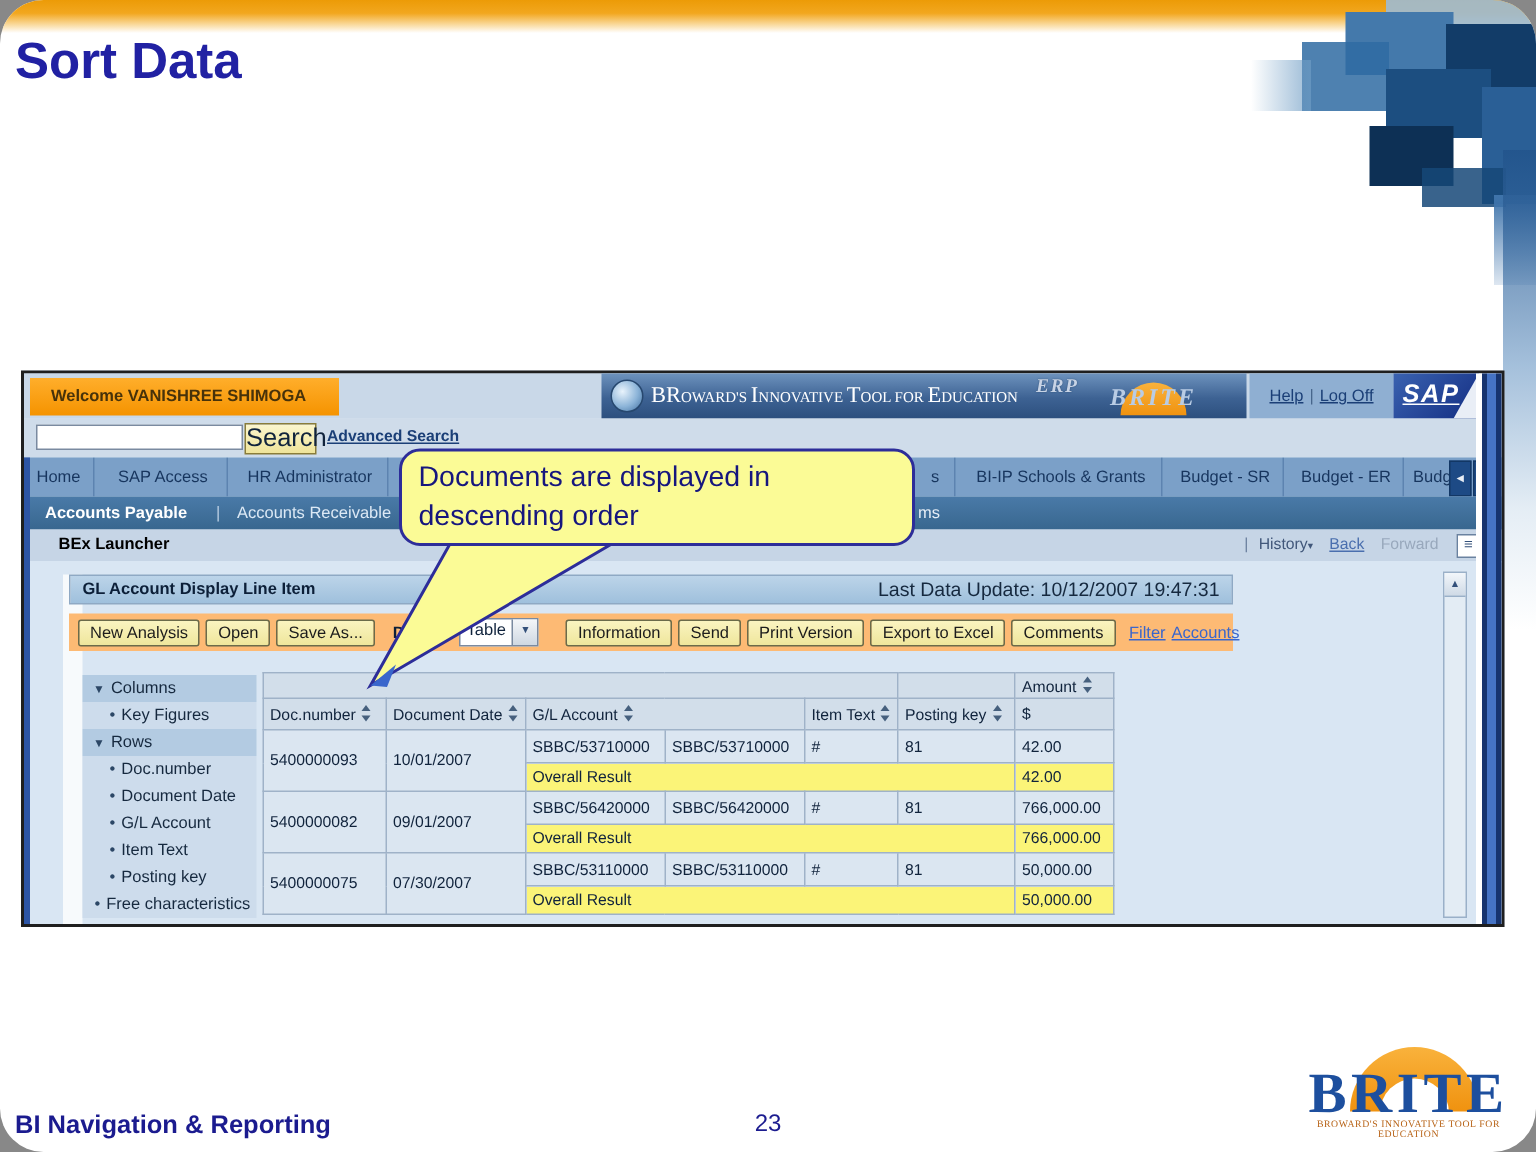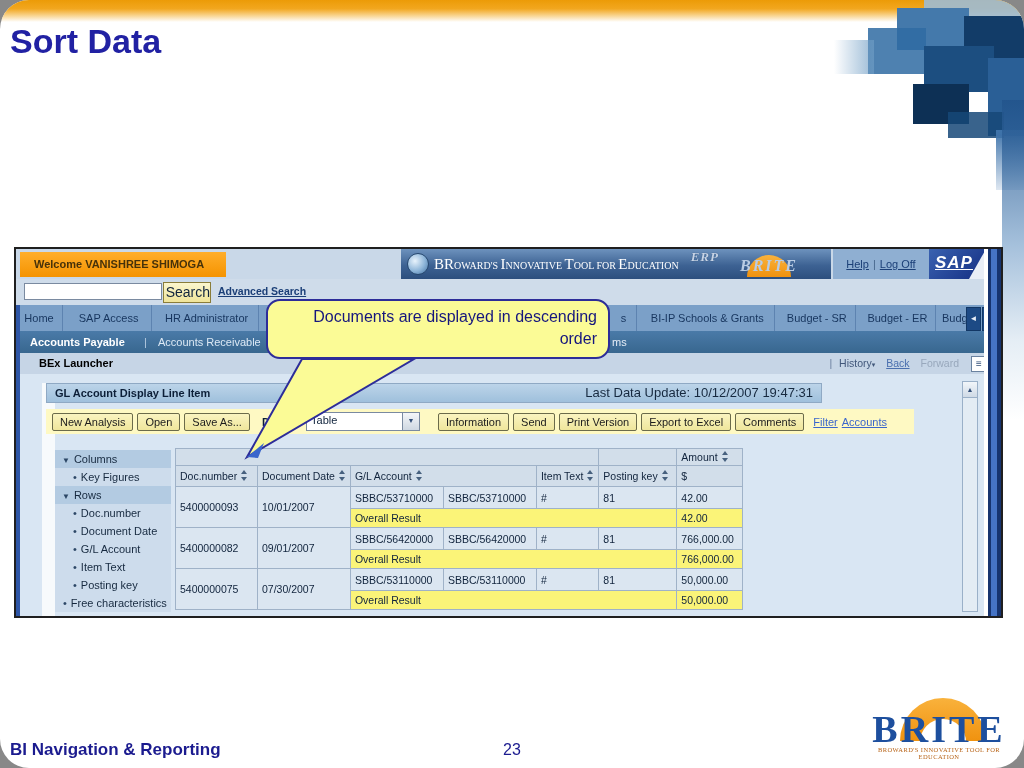--- a/index.html
+++ b/index.html
@@ -57,21 +57,21 @@
            justify-content:center;gap:4px;font-size:11px;}
   .hlink{color:#1b3f77;text-decoration:underline;cursor:pointer;}
   .hsep{color:#47668c;}
   .sapbox{left:913px;top:0;width:57px;height:30px;background:linear-gradient(135deg,#3a62b0,#132d82);overflow:hidden;}
   .sapbox .saptxt{position:absolute;left:6px;top:4px;color:#fff;font-weight:bold;font-style:italic;font-size:17px;letter-spacing:1px;text-decoration:underline;}
   .sapbox .wedge{position:absolute;right:0;top:0;width:0;height:0;border-top:30px solid transparent;border-right:17px solid #e9eef6;}
 
   .row-search{left:0;top:30px;width:100%;height:26px;background:#cfdcea;}
   .sinput{left:8px;top:4px;width:130px;height:15px;border:1px solid #7a8aa0;background:#fff;font-size:11px;padding:0 3px;}
   .sbtn{left:147px;top:3px;width:46px;height:19px;background:linear-gradient(#FBF6CE,#EFE49A);
-        border:1px solid #8a7d3a;font-size:14px;text-align:right;line-height:18px;cursor:pointer;}
+        border:1px solid #8a7d3a;font-size:17px;text-align:right;line-height:18px;cursor:pointer;}
   .advlink{left:202px;top:6px;font-size:10.5px;color:#1b3f77;text-decoration:underline;font-weight:bold;cursor:pointer;}
 
   .row-tabs{left:0;top:56px;width:100%;height:26px;background:#7ba0c8;white-space:nowrap;overflow:hidden;}
   .tab{display:inline-block;height:26px;line-height:26px;text-align:center;color:#17355e;
        border-right:1px solid #5d83b0;font-size:11px;overflow:hidden;vertical-align:top;cursor:pointer;}
   .tab-partial{text-align:right;padding-right:10px;}
   .tarrow{position:absolute;top:2px;width:13px;height:22px;background:#1d4a85;color:#e8eef6;
           font-size:8px;text-align:center;line-height:22px;cursor:pointer;border:1px solid #123765;}
 
   .row-subtabs{left:0;top:82px;width:100%;height:22px;background:linear-gradient(#4a7aa8,#38678f);
@@ -93,21 +93,21 @@
 
   .content{left:0;top:125px;width:100%;height:242px;background:#d9e6f3;}
   .lstripe{left:0;top:56px;width:4px;height:311px;background:#2d55a5;}
   .gutter{left:26px;top:134px;width:13px;height:233px;background:#f7fafc;}
 
   .panelbar{left:30px;top:134px;width:776px;height:20px;background:linear-gradient(#bcd4e9,#9fc0dc);
             border:1px solid #8fa9c4;box-sizing:border-box;line-height:18px;}
   .panel-title{position:absolute;left:8px;font-weight:bold;color:#0c1f38;}
   .panel-update{position:absolute;right:8px;font-size:13px;color:#16293f;}
 
-  .toolbar{left:30px;top:160px;width:868px;height:25px;background:#fef9c3;display:flex;align-items:center;padding-left:2px;box-sizing:border-box;}
+  .toolbar{left:30px;top:160px;width:776px;height:25px;background:#fdba74;display:flex;align-items:center;padding-left:2px;box-sizing:border-box;}
   .ybtn{background:linear-gradient(#FAF4C0,#EFE69C);border:1px solid #6b6b4a;border-radius:2px;
         padding:2px 7px;font-size:11px;color:#1c1c1c;margin-left:4px;white-space:nowrap;cursor:pointer;}
   .dlabel{font-weight:bold;margin-left:12px;color:#0c1f38;}
   .ddown{display:flex;margin-left:5px;width:112px;height:17px;border:1px solid #7a8aa0;background:#fff;cursor:pointer;}
   .ddown .dval{flex:1;padding:1px 4px;font-size:11px;}
   .ddown .dbtn{width:16px;background:linear-gradient(#f4f6f9,#cfd8e2);border-left:1px solid #7a8aa0;
                font-size:7px;text-align:center;line-height:16px;color:#33507a;}
   .gap{width:14px;flex:none;}
   .flink{margin-left:9px;color:#3a66cc;text-decoration:underline;font-size:11px;cursor:pointer;white-space:nowrap;}
 
@@ -135,21 +135,21 @@
 
   .vscroll{left:946px;top:132px;width:16px;height:231px;background:#e3ecf4;border:1px solid #9ab0c8;box-sizing:border-box;}
   .vs-up{position:absolute;left:0;top:0;width:14px;height:15px;background:linear-gradient(#f2f6fa,#cfdae6);
          border-bottom:1px solid #9ab0c8;font-size:7px;text-align:center;line-height:15px;color:#33507a;cursor:pointer;}
   .rstripe{right:0;top:0;width:17px;height:100%;
            background:linear-gradient(to right,#ffffff 0 4px,#16336e 4px 7px,#4573c4 7px 13px,#16336e 13px 17px);}
 
   
   .callout{position:absolute;left:266px;top:299px;width:318px;min-height:46px;z-index:3;
            background:#FBFB96;border:2px solid #2d2d99;border-radius:14px;padding:5px 11px;
-           font-size:16px;line-height:1.35;color:#16167e;text-align:right;}
+           font-size:19px;line-height:1.35;color:#16167e;}
   .tailsvg{position:absolute;left:228px;top:355px;z-index:2;}
 </style>
 </head>
 <body>
 
 <div class="slide">
 
   <div class="topbar"></div>
   <div class="mosaic">
     <div class="mz" style="right:0;top:0;width:100px;height:28px;background:#9dbbd4;opacity:.9;"></div>

